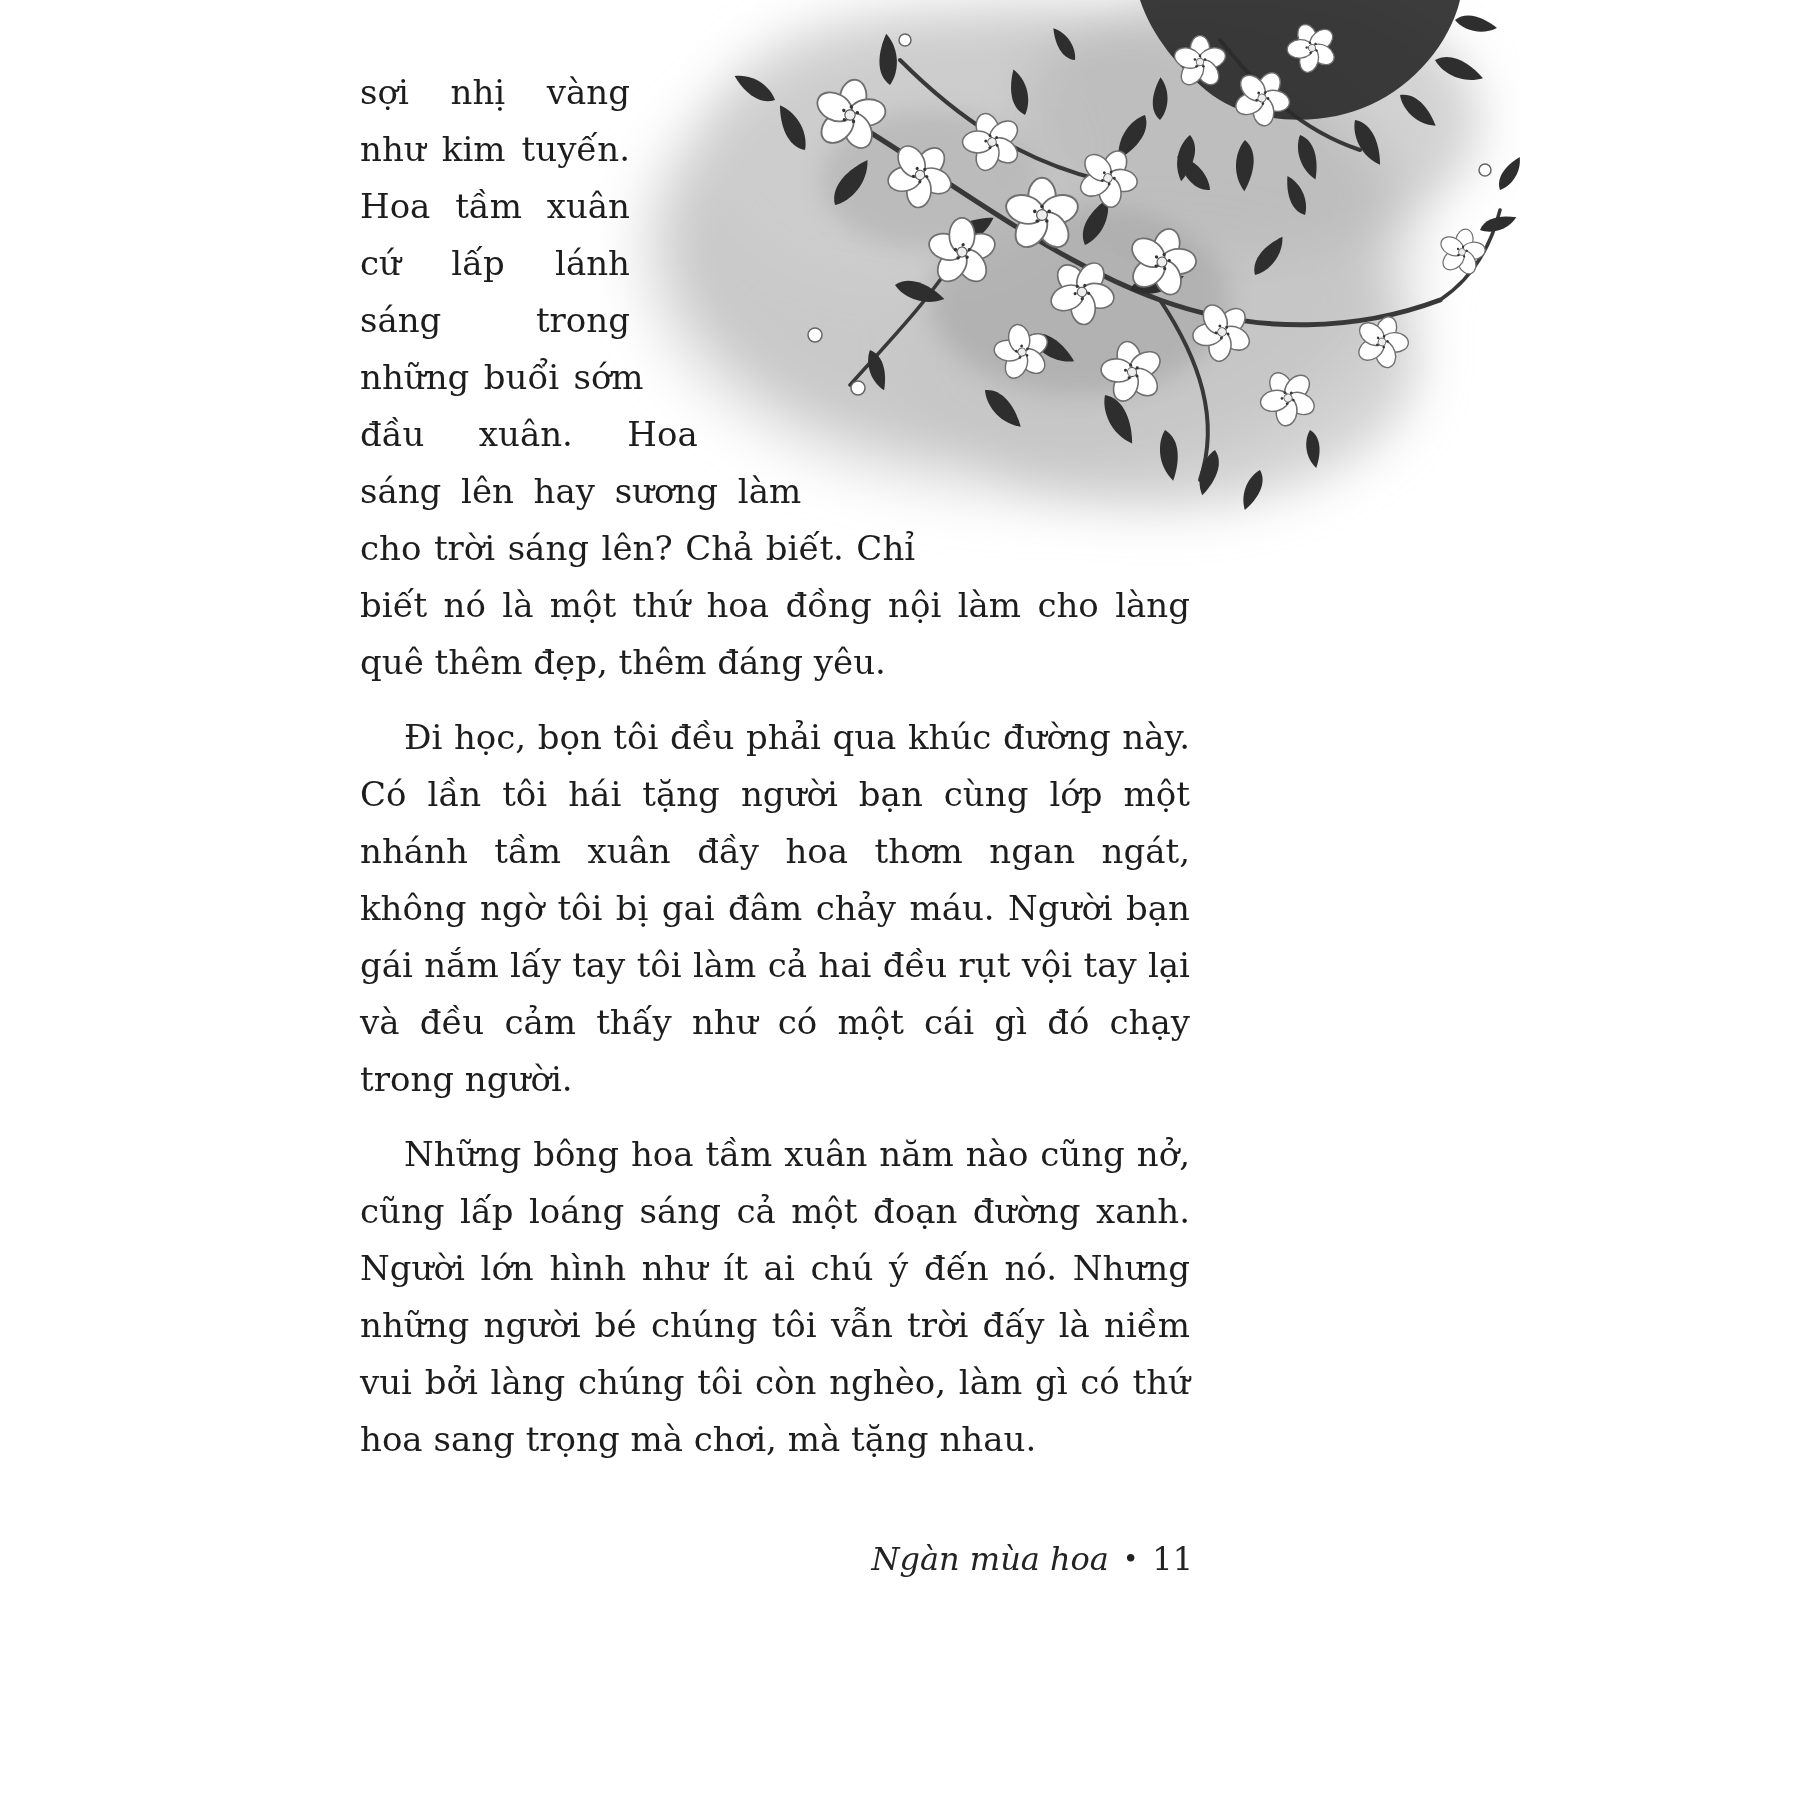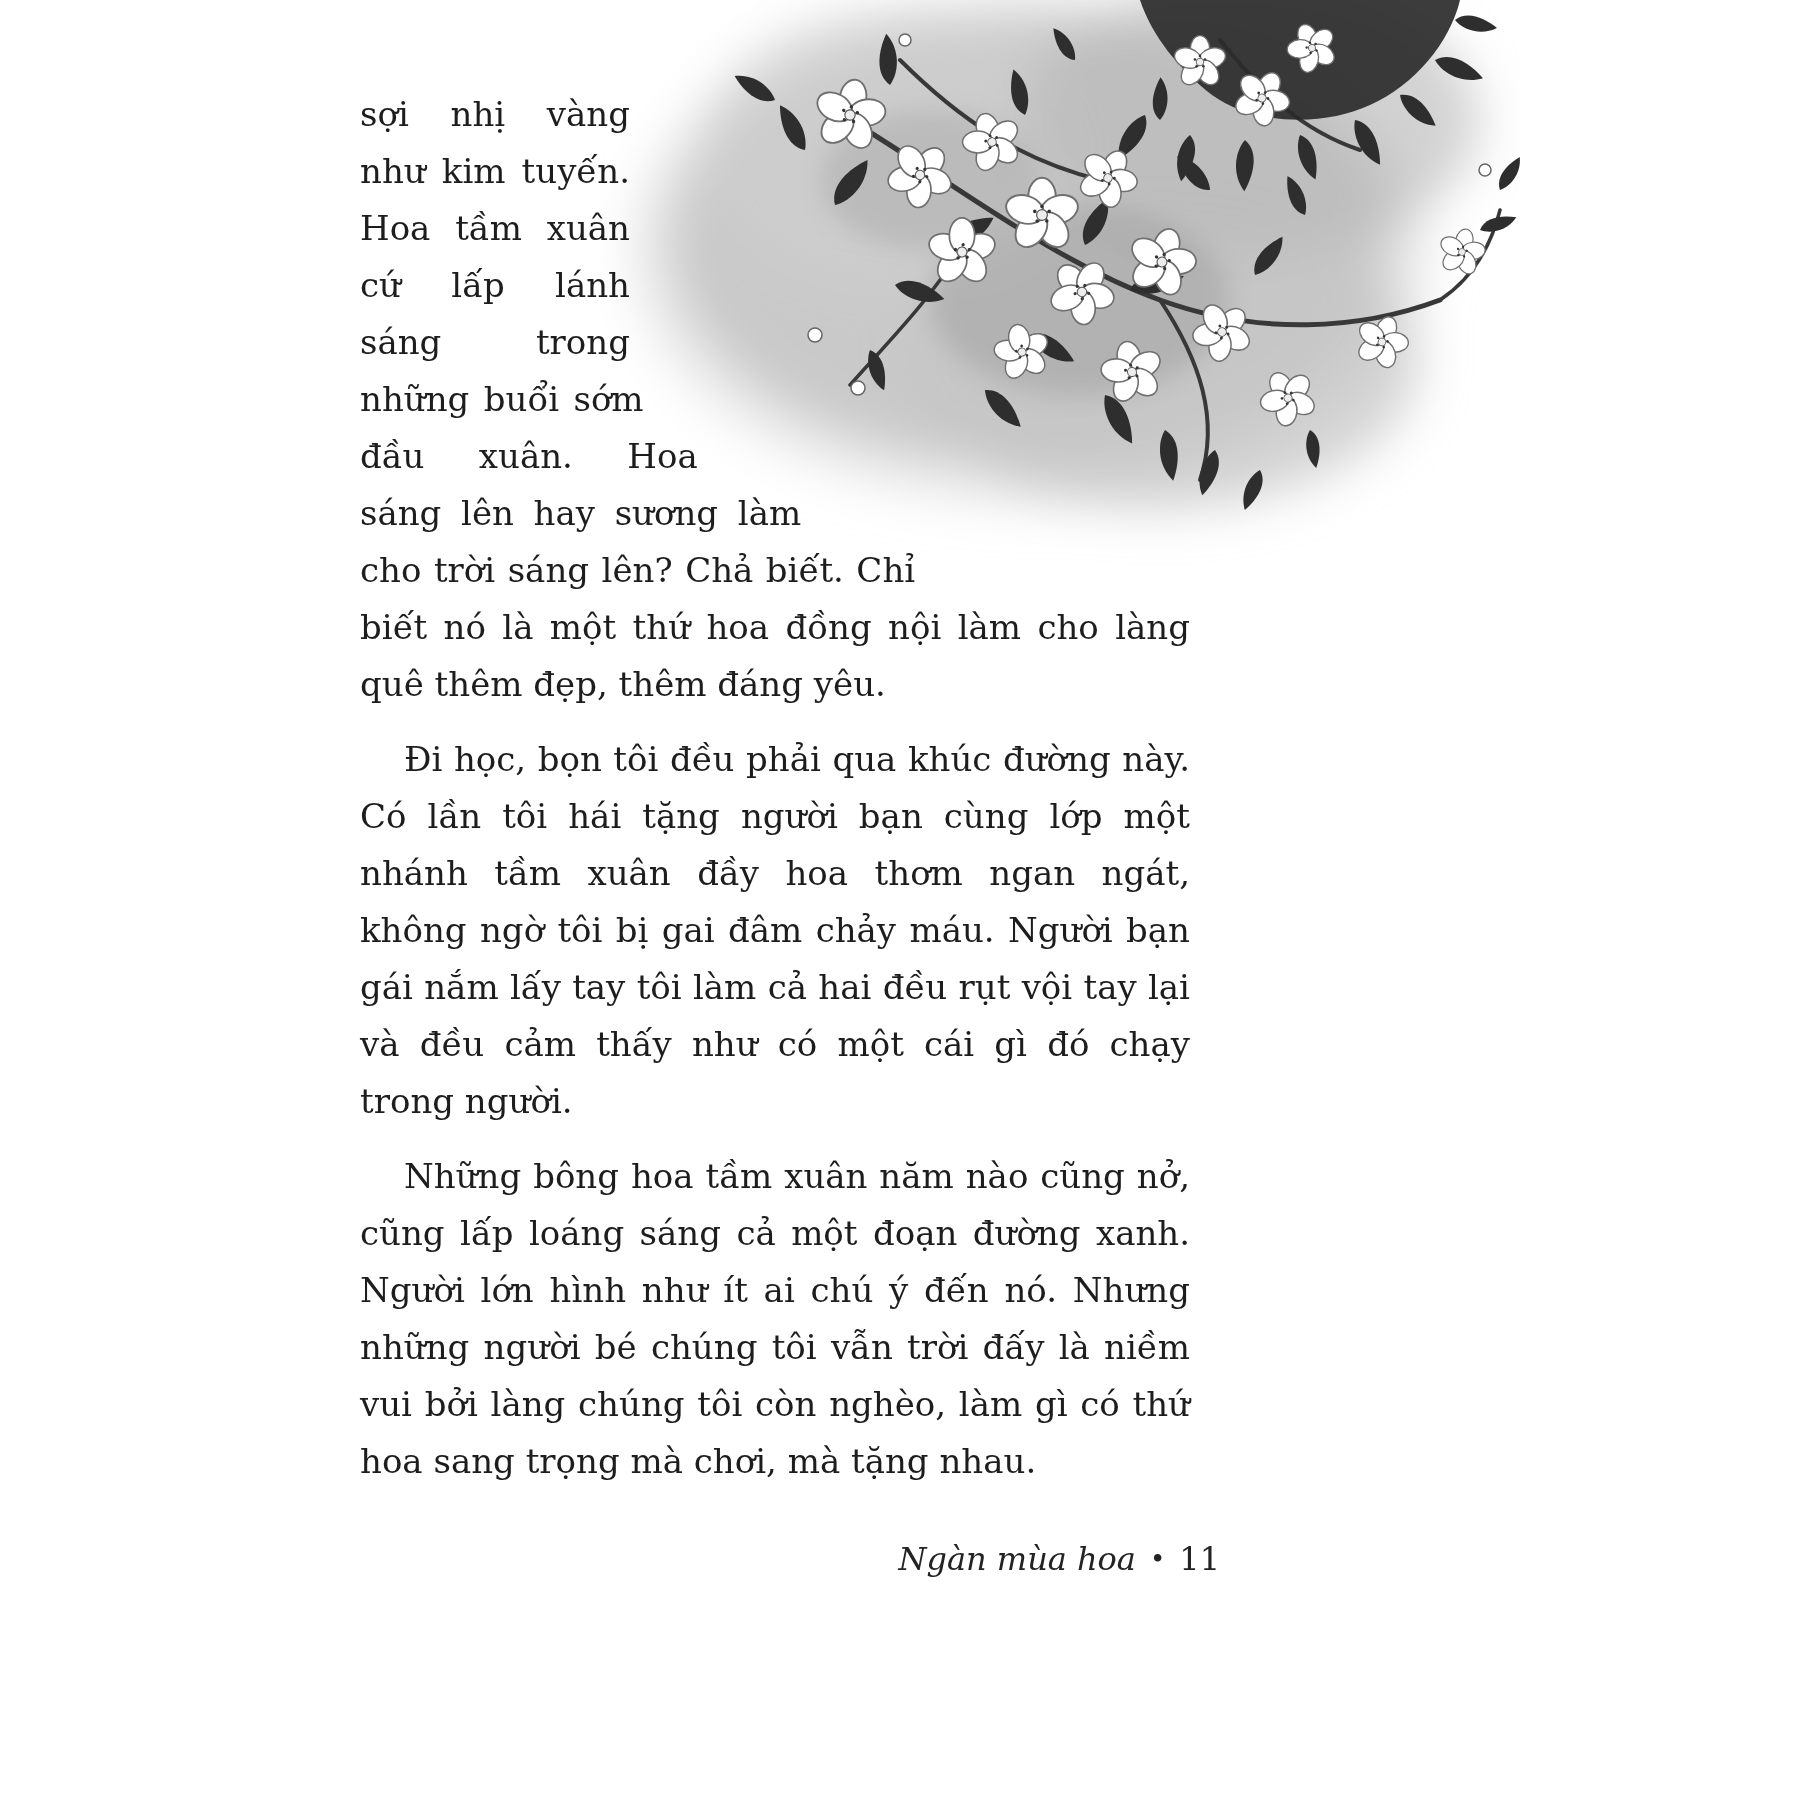--- a/index.html
+++ b/index.html
@@ -18,39 +18,39 @@
     left: 600px;
     width: 920px;
     height: 580px;
     z-index: 0;
     pointer-events: none;
   }
   .text-block {
     position: relative;
     z-index: 1;
     margin: 0 617px 0 360px; 
-    padding-top: 86px;
+    padding-top: 64px;
     font-size: 34px;
     line-height: 57px;
     text-align: justify;
   }
   .wrap-float {
     float: right;
     width: 560px;
     height: 460px;
     shape-outside: polygon(0px 0px, 560px 0px, 560px 460px, 320px 460px, 250px 425px, 140px 370px, 45px 315px, 10px 255px, 0px 180px);
     shape-margin: 12px;
   }
   .para { margin: 0 0 18px 0; }
   .para.indent { text-indent: 44px; }
   .footer {
     position: absolute;
     z-index: 1;
     top: 1540px;
-    right: 587px;
+    right: 614px;
     font-size: 32px;
     color: #232323;
     white-space: nowrap;
   }
   .footer .book-title { font-style: italic; }
   .footer .sep { margin: 0 14px; font-size: 26px; vertical-align: 2px; }
   .footer .pagenum { font-style: normal; }
 </style>
 </head>
 <body>

